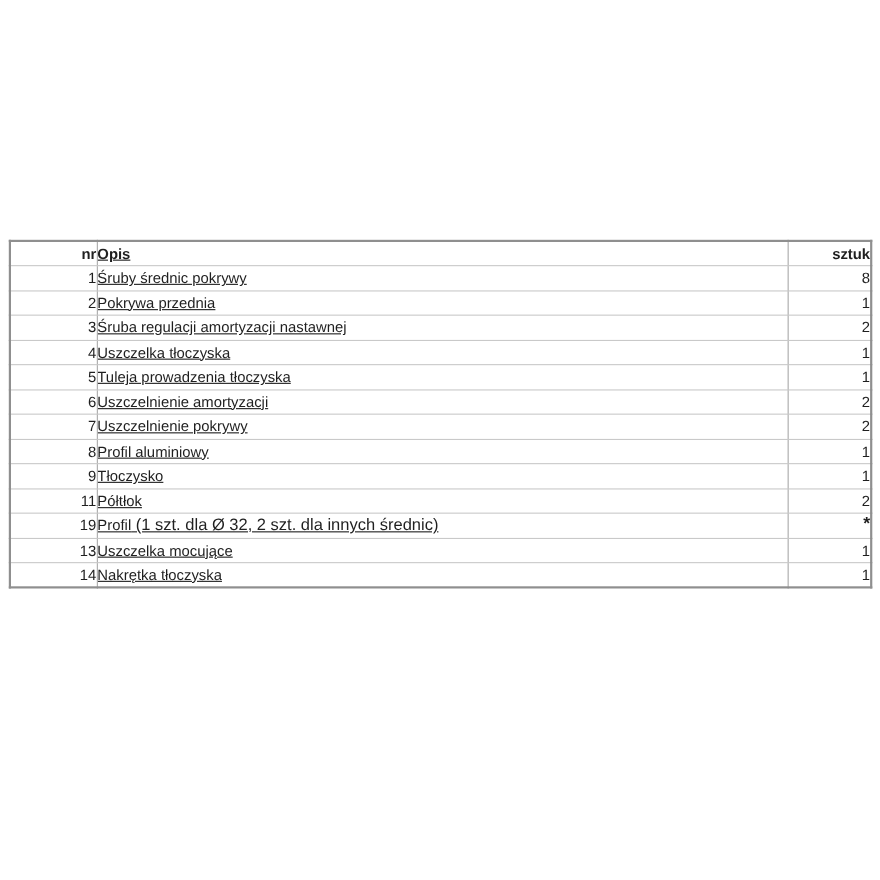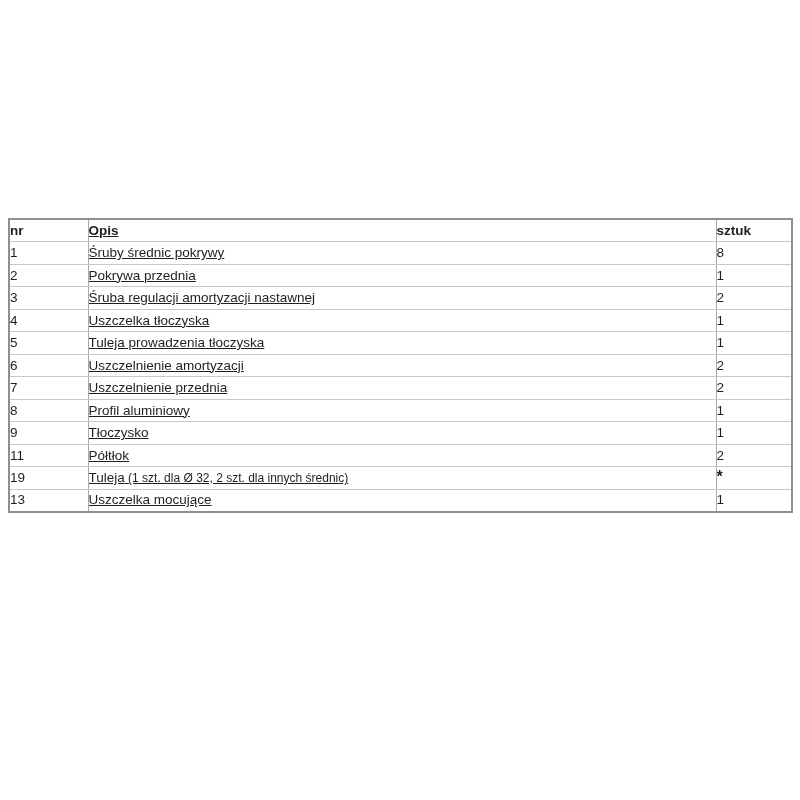--- a/index.html
+++ b/index.html
@@ -40,23 +40,23 @@
     border-bottom:1px solid var(--border-horizontal);
     border-left:1px solid var(--border-vertical);
     border-right:1px solid var(--border-vertical);
     padding:0;
     vertical-align:middle;
     line-height:1;
     white-space:nowrap;
     overflow:hidden;
   }
   .parts-table th{font-weight:bold;}
-  .cell-nr,.cell-sztuk{text-align:left;margin-left:32px;}
+  .cell-nr,.cell-sztuk{text-align:right;margin-left:32px;}
   .cell-opis{text-align:left;padding-left:22px;text-decoration:underline;}
-  .opis-note{font-size:12px;}
+  .opis-note{font-size:15px;}
   td.cell-sztuk.star{font-weight:bold;font-size:16px;line-height:0.8;}
 </style>
 </head>
 <body>
 
 <div class="page">
   <table class="parts-table">
     <colgroup>
       <col class="col-nr">
       <col class="col-opis">
@@ -95,43 +95,48 @@
     <td class="cell-opis"><span>Tuleja prowadzenia tłoczyska</span></td>
     <td class="cell-sztuk">1</td>
   </tr>
         <tr>
     <td class="cell-nr">6</td>
     <td class="cell-opis"><span>Uszczelnienie amortyzacji</span></td>
     <td class="cell-sztuk">2</td>
   </tr>
         <tr>
     <td class="cell-nr">7</td>
-    <td class="cell-opis"><span>Uszczelnienie przednia</span></td>
+    <td class="cell-opis"><span>Uszczelnienie pokrywy</span></td>
     <td class="cell-sztuk">2</td>
   </tr>
         <tr>
     <td class="cell-nr">8</td>
     <td class="cell-opis"><span>Profil aluminiowy</span></td>
     <td class="cell-sztuk">1</td>
   </tr>
         <tr>
     <td class="cell-nr">9</td>
     <td class="cell-opis"><span>Tłoczysko</span></td>
     <td class="cell-sztuk">1</td>
   </tr>
         <tr>
     <td class="cell-nr">11</td>
     <td class="cell-opis"><span>Półtłok</span></td>
     <td class="cell-sztuk">2</td>
   </tr>
         <tr>
     <td class="cell-nr">19</td>
-    <td class="cell-opis"><span>Tuleja</span><span class="opis-note"> (1 szt. dla  Ø 32, 2 szt. dla innych średnic)</span></td>
+    <td class="cell-opis"><span>Profil</span><span class="opis-note"> (1 szt. dla  Ø 32, 2 szt. dla innych średnic)</span></td>
     <td class="cell-sztuk star">*</td>
   </tr>
         <tr>
     <td class="cell-nr">13</td>
     <td class="cell-opis"><span>Uszczelka mocujące</span></td>
     <td class="cell-sztuk">1</td>
   </tr>
+        <tr>
+    <td class="cell-nr">14</td>
+    <td class="cell-opis"><span>Nakrętka tłoczyska</span></td>
+    <td class="cell-sztuk">1</td>
+  </tr>
       </tbody>
   </table>
 </div>
 
 </body></html>

